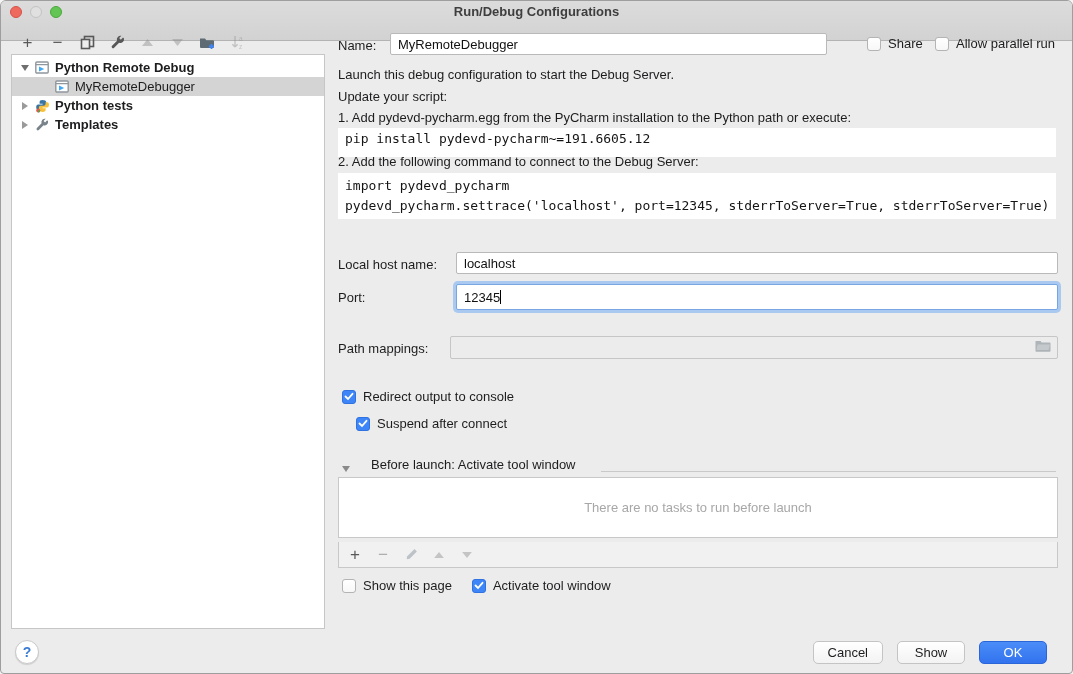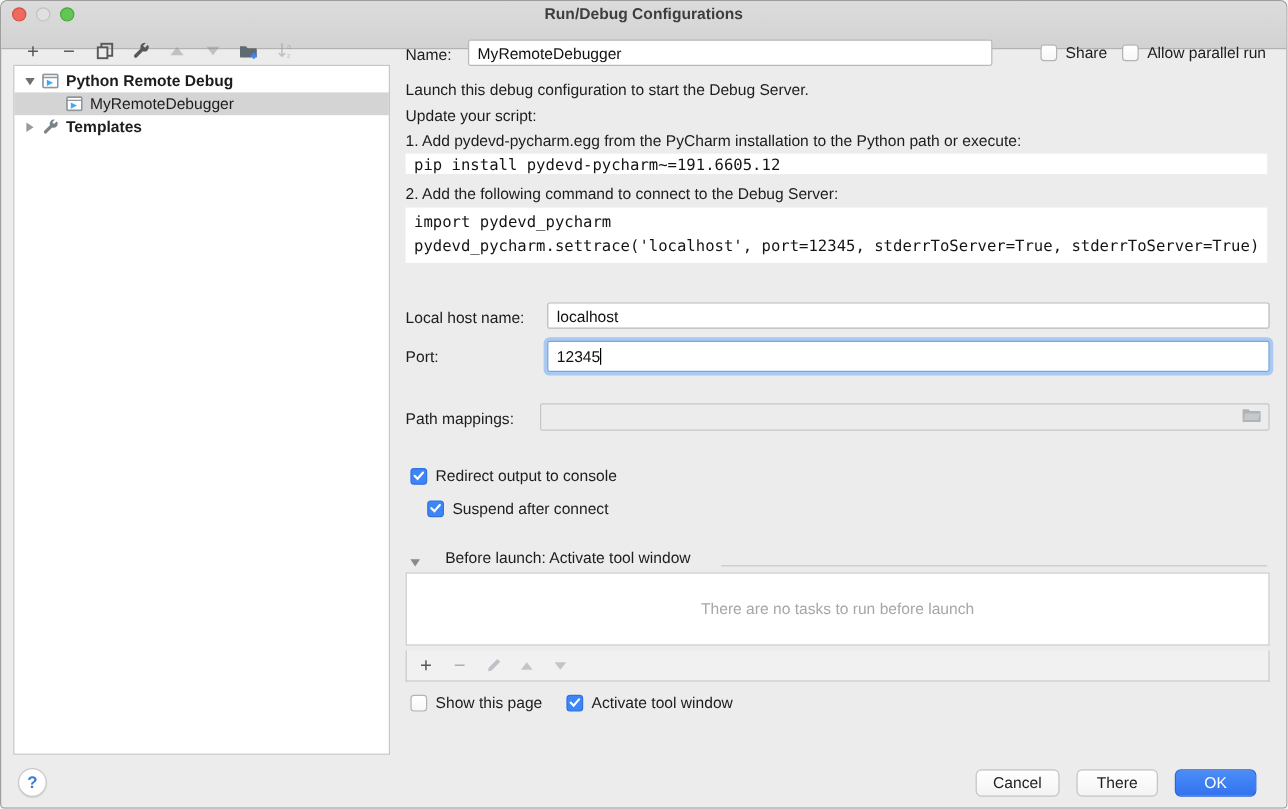--- a/index.html
+++ b/index.html
@@ -201,20 +201,34 @@
             <path d="M4 5.4 9.2 8 4 10.6z" fill="#40a8f5"></path>
           </svg>
       </span>
       <span class="tree-label">MyRemoteDebugger</span>
     </div>
     <div class="tree-row">
       <span class="arrow">
           <span class="tri-right"></span>
         </span>
       <span class="tree-ico">
+        <svg width="15" height="14" viewBox="0 0 15 14">
+          <path d="M7.4 1C5.3 1 4.6 1.9 4.6 3.2v1.6h3v.7H3.2C1.9 5.5 1.2 6.5 1.2 8.2c0 1.6.6 2.6 1.9 2.6h1.5V9.2c0-1.2.9-2 2.1-2h2.9c1 0 1.7-.8 1.7-1.8V3.2C11.3 1.9 9.5 1 7.4 1z" fill="#3a74a5"></path>
+          <path d="M7.8 13c2.1 0 2.8-.9 2.8-2.2V9.2h-3v-.7h4.4c1.3 0 2-1 2-2.7 0-1.6-.6-2.6-1.9-2.6h-1.5v1.6c0 1.2-.9 2-2.1 2H5.6c-1 0-1.7.8-1.7 1.8v2.2C3.9 12.1 5.7 13 7.8 13z" fill="#f7c13c"></path>
+          <circle cx="3.2" cy="11.6" r="2" fill="#e25950"></circle>
+          <path d="M3.2 11.6l1.9-.7a2 2 0 0 1-1.9 2.7z" fill="#53a648"></path>
+        </svg>
+      </span>
+      <span class="tree-label bold">Python tests</span>
+    </div>
+    <div class="tree-row">
+      <span class="arrow">
+          <span class="tri-right"></span>
+        </span>
+      <span class="tree-ico">
         <svg width="14" height="14" viewBox="0 0 16 16">
             <path d="M14.9 3.6a4 4 0 0 1-5.2 4.7L4.4 13.6a1.55 1.55 0 0 1-2.2-2.2l5.3-5.3A4 4 0 0 1 12.2.9L9.8 3.3l1.7 1.7 2.4-2.4z" fill="#79838a"></path>
           </svg>
       </span>
       <span class="tree-label bold">Templates</span>
     </div>
   </div>
 
   <div class="abs" style="left:337px; top:37px;"><span class="lbl">Name:</span></div>
   <input class="textfield abs" style="left: 389px; top: 32px; width: 437px;" value="MyRemoteDebugger">
@@ -223,21 +237,21 @@
     <span class="lbl">Share</span>
   </div>
   <div class="abs cbrow" style="left:934px; top:35px;">
     <span class="checkbox"></span>
     <span class="lbl">Allow parallel run</span>
   </div>
 
   <div class="abs lbl" style="left:337px; top:66px;">Launch this debug configuration to start the Debug Server.</div>
   <div class="abs lbl" style="left:337px; top:88px;">Update your script:</div>
   <div class="abs lbl" style="left:337px; top:109px;">1. Add pydevd-pycharm.egg from the PyCharm installation to the Python path or execute:</div>
-  <div class="abs codebox" style="left:337px; top:127px; right:16px; height:17px; line-height:18px;">pip install pydevd-pycharm~=191.6605.12</div>
+  <div class="abs codebox" style="left:337px; top:127px; right:16px; height:29px; line-height:18px;">pip install pydevd-pycharm~=191.6605.12</div>
   <div class="abs lbl" style="left:337px; top:153px;">2. Add the following command to connect to the Debug Server:</div>
   <div class="abs codebox" style="left:337px; top:172px; right:16px; height:46px; padding-top:3px;"><span>import pydevd_pycharm</span>
 <span>pydevd_pycharm.settrace('localhost', port=12345, stderrToServer=True, stderrToServer=True)</span></div>
 
   <div class="abs lbl" style="left:337px; top:256px;">Local host name:</div>
   <input class="textfield abs" style="left: 455px; top: 251px; width: 602px;" value="localhost">
   <div class="abs lbl" style="left:337px; top:289px;">Port:</div>
   <div class="fake-field focused abs" style="left:455px; top:283px; width:602px; height:23px;">
     <span>12345</span>
       <span class="caret"></span>
@@ -311,17 +325,17 @@
         </svg>
       </span>
     <span class="lbl">Activate tool window</span>
   </div>
 
   <button class="help-btn">
       <span>?</span>
     </button>
   <div class="footer-buttons">
     <button class="btn">Cancel</button>
-    <button class="btn">There</button>
+    <button class="btn">Show</button>
     <button class="btn primary">OK</button>
   </div>
 
 </div>
 
 </body></html>

